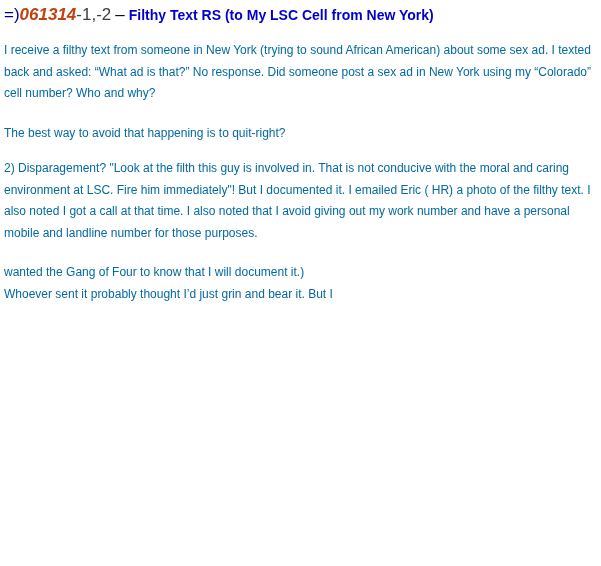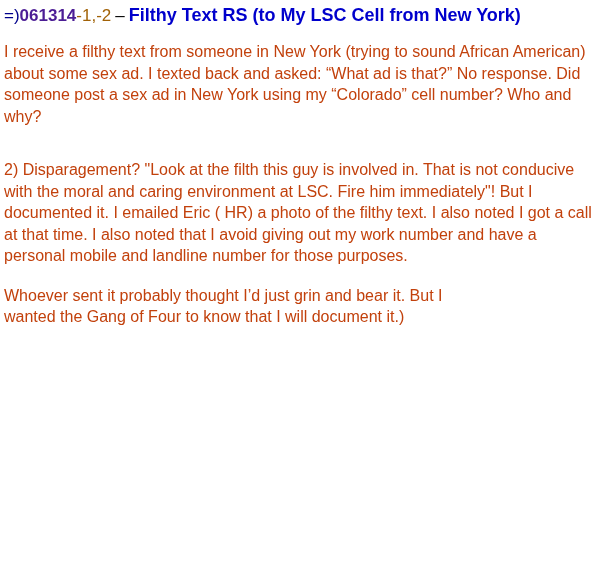--- a/index.html
+++ b/index.html
@@ -26,40 +26,41 @@
     padding: 4px 0 0 4px;
     white-space: nowrap;
     font-size: 17px;
     line-height: 22px;
   }
   .hdr-marker {
     color: #00008b;
     font-weight: normal;
   }
   .hdr-date {
-    color: #4c1d95;
+    color: #c2410c;
     font-weight: bold;
+    font-style: italic;
   }
   .hdr-nums {
-    color: #a16207;
+    color: #404040;
   }
   .hdr-dash {
     color: #000000;
     padding: 0 4px;
   }
   .hdr-title {
     color: #0000cc;
     font-weight: bold;
-    font-size: 18px;
+    font-size: 14px;
   }
   .body-block {
     padding: 0 6px 0 4px;
-    font-size: 16px;
+    font-size: 12px;
     line-height: 21.5px;
-    color: #c2410c;
+    color: #0369a1;
   }
   .para {
     margin: 0;
     padding: 0;
   }
   .spacer-lg { height: 18px; }
   .spacer-md { height: 14px; }
   .spacer-xl { height: 34px; }
   .closing {
     color: #0000cc;
@@ -79,29 +80,30 @@
   </div>
 
   <div class="spacer-md"></div>
 
   <div class="body-block">
 
     <p class="para">I receive a filthy text from someone in New York (trying to sound African American) about some sex ad. I texted back and asked: “What ad is that?” No response. Did someone post a sex ad in New York using my “Colorado” cell number? Who and why?</p>
 
     <div class="spacer-lg"></div>
 
+    <p class="para">The best way to avoid that happening is to quit-right?</p>
 
     <div class="spacer-md"></div>
 
     <p class="para">2) Disparagement?  "Look at the filth this guy is involved in. That is not conducive with the moral and caring environment at LSC. Fire him immediately"! But I documented it. I emailed Eric ( HR) a photo of the filthy text. I also noted I got a call at that time. I also noted that I avoid giving out my work number and have a personal mobile and landline number for those purposes.</p>
 
     <div class="spacer-lg"></div>
 
+    <p class="para">wanted the Gang of Four to know that I will document it.)</p>
     <p class="para"> Whoever sent it probably thought I’d just grin and bear it. But I</p>
-    <p class="para">wanted the Gang of Four to know that I will document it.)</p>
 
   </div>
 
   <div class="spacer-xl"></div>
   <div class="spacer-md"></div>
 
 
 </div>
 
 </body></html>

